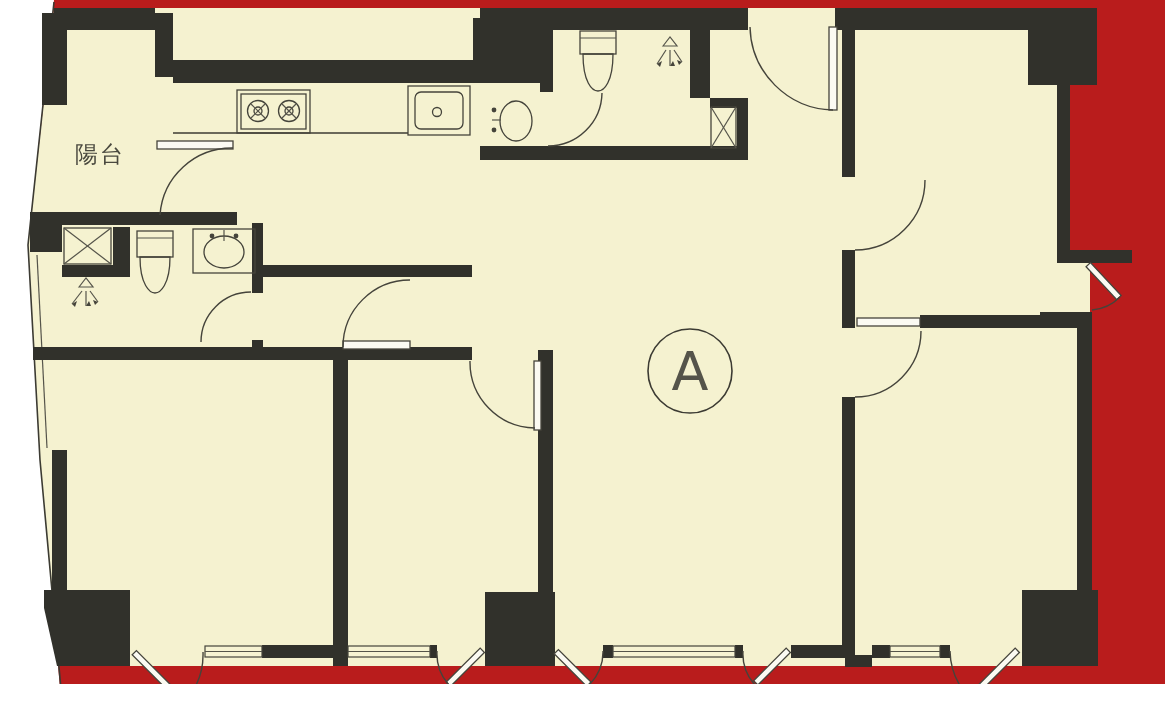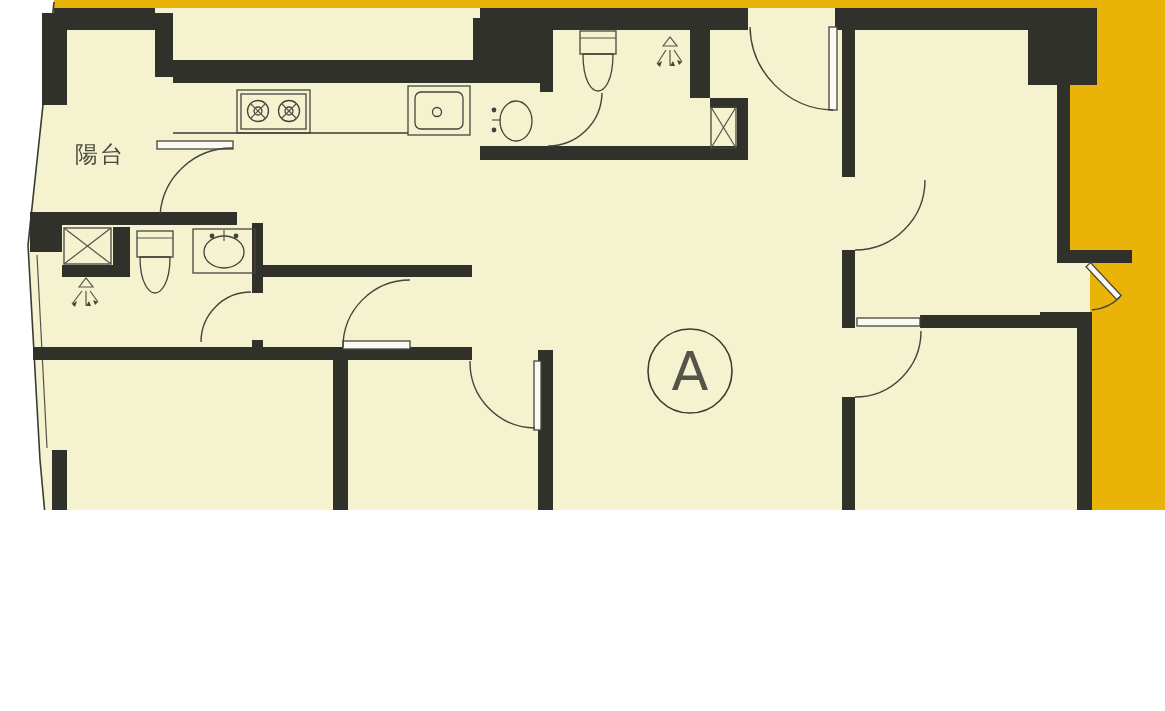--- a/index.html
+++ b/index.html
@@ -1,16 +1,16 @@
 <!DOCTYPE html>
 <html><head>
 <meta charset="utf-8">
 <style>
   html,body{margin:0;padding:0;background:#fff;}
-  .stage{width:1165px;height:510px;position:relative;background:#eab308;overflow:hidden;
+  .stage{width:1165px;height:684px;position:relative;background:#b91c1c;overflow:hidden;
          font-family:"DejaVu Sans","Liberation Sans",sans-serif;}
   svg{display:block;}
   .room-label{font-size:23px;fill:#4a493f;letter-spacing:2px;}
   .unit-letter{font-size:54px;fill:#55544a;}
   .wall{fill:#31312b;stroke:none;}
   .thin{stroke:#3c3b33;stroke-width:1.6;fill:none;}
   .thin2{stroke:#55544a;stroke-width:1.2;fill:none;}
   .arc{stroke:#45443b;stroke-width:1.4;fill:none;}
   .leaf{fill:#fbfaf2;stroke:#45443b;stroke-width:1.3;}
   .fixl{stroke:#45443b;stroke-width:1.3;fill:none;}

